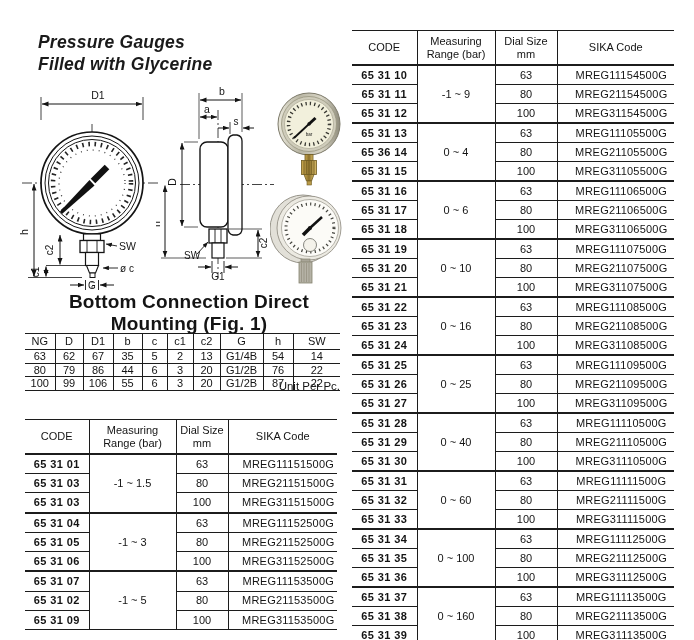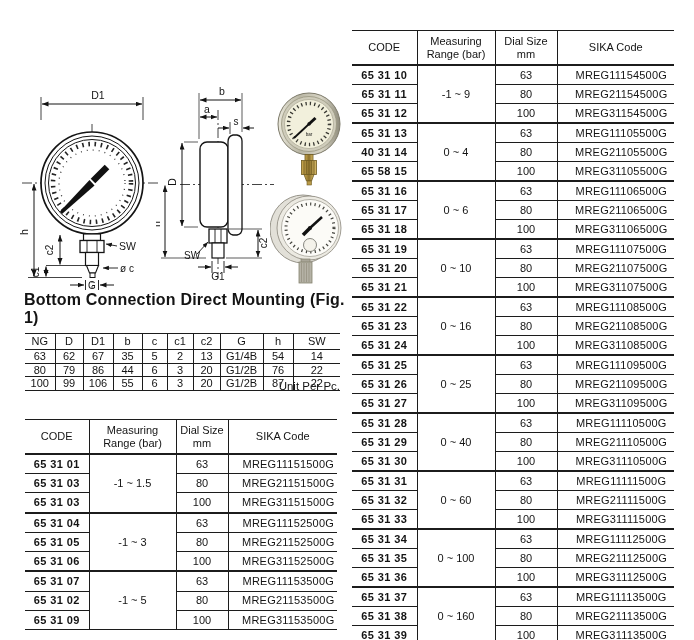--- a/index.html
+++ b/index.html
@@ -1,21 +1,21 @@
 <!DOCTYPE html>
 <html><head>
 <meta charset="utf-8">
 <style>
   html,body{margin:0;padding:0;background:#fff;}
   .page{position:relative;width:694px;height:640px;background:#fff;overflow:hidden;
         font-family:"Liberation Sans","DejaVu Sans",sans-serif;color:#141414;}
   .abs{position:absolute;}
   .title{left:38px;top:31px;font-size:17.5px;font-weight:bold;font-style:italic;
          line-height:22px;letter-spacing:.2px;color:#1a1a1a;}
-  .fig-caption{left:24px;top:291px;width:330px;font-size:16px;font-weight:bold;letter-spacing:.2px;}
+  .fig-caption{left:24px;top:291px;width:330px;font-size:19px;font-weight:bold;letter-spacing:.2px;text-align:center;}
   .dim-note{left:24px;top:316px;font-size:12px;}
   .unit-note{left:25px;top:380px;width:315px;text-align:right;font-size:11.5px;}
 
   table{border-collapse:collapse;table-layout:fixed;}
   .grid th,.grid td{border:1.5px solid #1c1c1c;text-align:center;padding:0 1px;
        font-size:11px;line-height:1.15;overflow:hidden;white-space:nowrap;}
   .grid tr>*:first-child{border-left:none;}
   .grid tr>*:last-child{border-right:none;}
   .grid th{font-weight:400;white-space:pre-line;}
   .codes td.code{font-weight:700;letter-spacing:.4px;}
@@ -25,20 +25,24 @@
   #dim-wrap table{width:100%;height:100%;}
   #left-codes-wrap table,#right-codes-wrap table{width:100%;height:100%;margin-top:8px;}
   .dim th{height:15px;}
   svg text{font-family:"Liberation Sans","DejaVu Sans",sans-serif;fill:#141414;}
 </style>
 </head>
 <body>
 
 <div class="page">
 
+  <div class="abs title">
+    <div>Pressure Gauges</div>
+    <div>Filled with Glycerine</div>
+  </div>
 
   <svg class="abs" style="left:20px;top:84px;" width="142" height="210" viewBox="0 0 142 210">
     <defs>
       <marker id="af" orient="auto-start-reverse" markerWidth="8" markerHeight="6" refX="6.5" refY="2.5">
         <path d="M0,0 L6.5,2.5 L0,5 Z" fill="#141414"></path>
       </marker>
     </defs>
 
     <line x1="21" y1="13" x2="21" y2="36" stroke="#141414" stroke-width="0.8"></line>
     <line x1="123" y1="13" x2="123" y2="36" stroke="#141414" stroke-width="0.8"></line>
@@ -373,26 +377,26 @@
             <td class="dial">100</td>
             <td class="sika">MREG31154500G</td>
           </tr>
           <tr class="grp-first">
             <td class="code">65 31 13</td>
             <td class="range" rowspan="3">0 ~ 4</td>
             <td class="dial">63</td>
             <td class="sika">MREG11105500G</td>
           </tr>
           <tr>
-            <td class="code">40 31 14</td>
+            <td class="code">65 36 14</td>
             <td class="dial">80</td>
             <td class="sika">MREG21105500G</td>
           </tr>
           <tr>
-            <td class="code">65 58 15</td>
+            <td class="code">65 31 15</td>
             <td class="dial">100</td>
             <td class="sika">MREG31105500G</td>
           </tr>
           <tr class="grp-first">
             <td class="code">65 31 16</td>
             <td class="range" rowspan="3">0 ~ 6</td>
             <td class="dial">63</td>
             <td class="sika">MREG11106500G</td>
           </tr>
           <tr>

